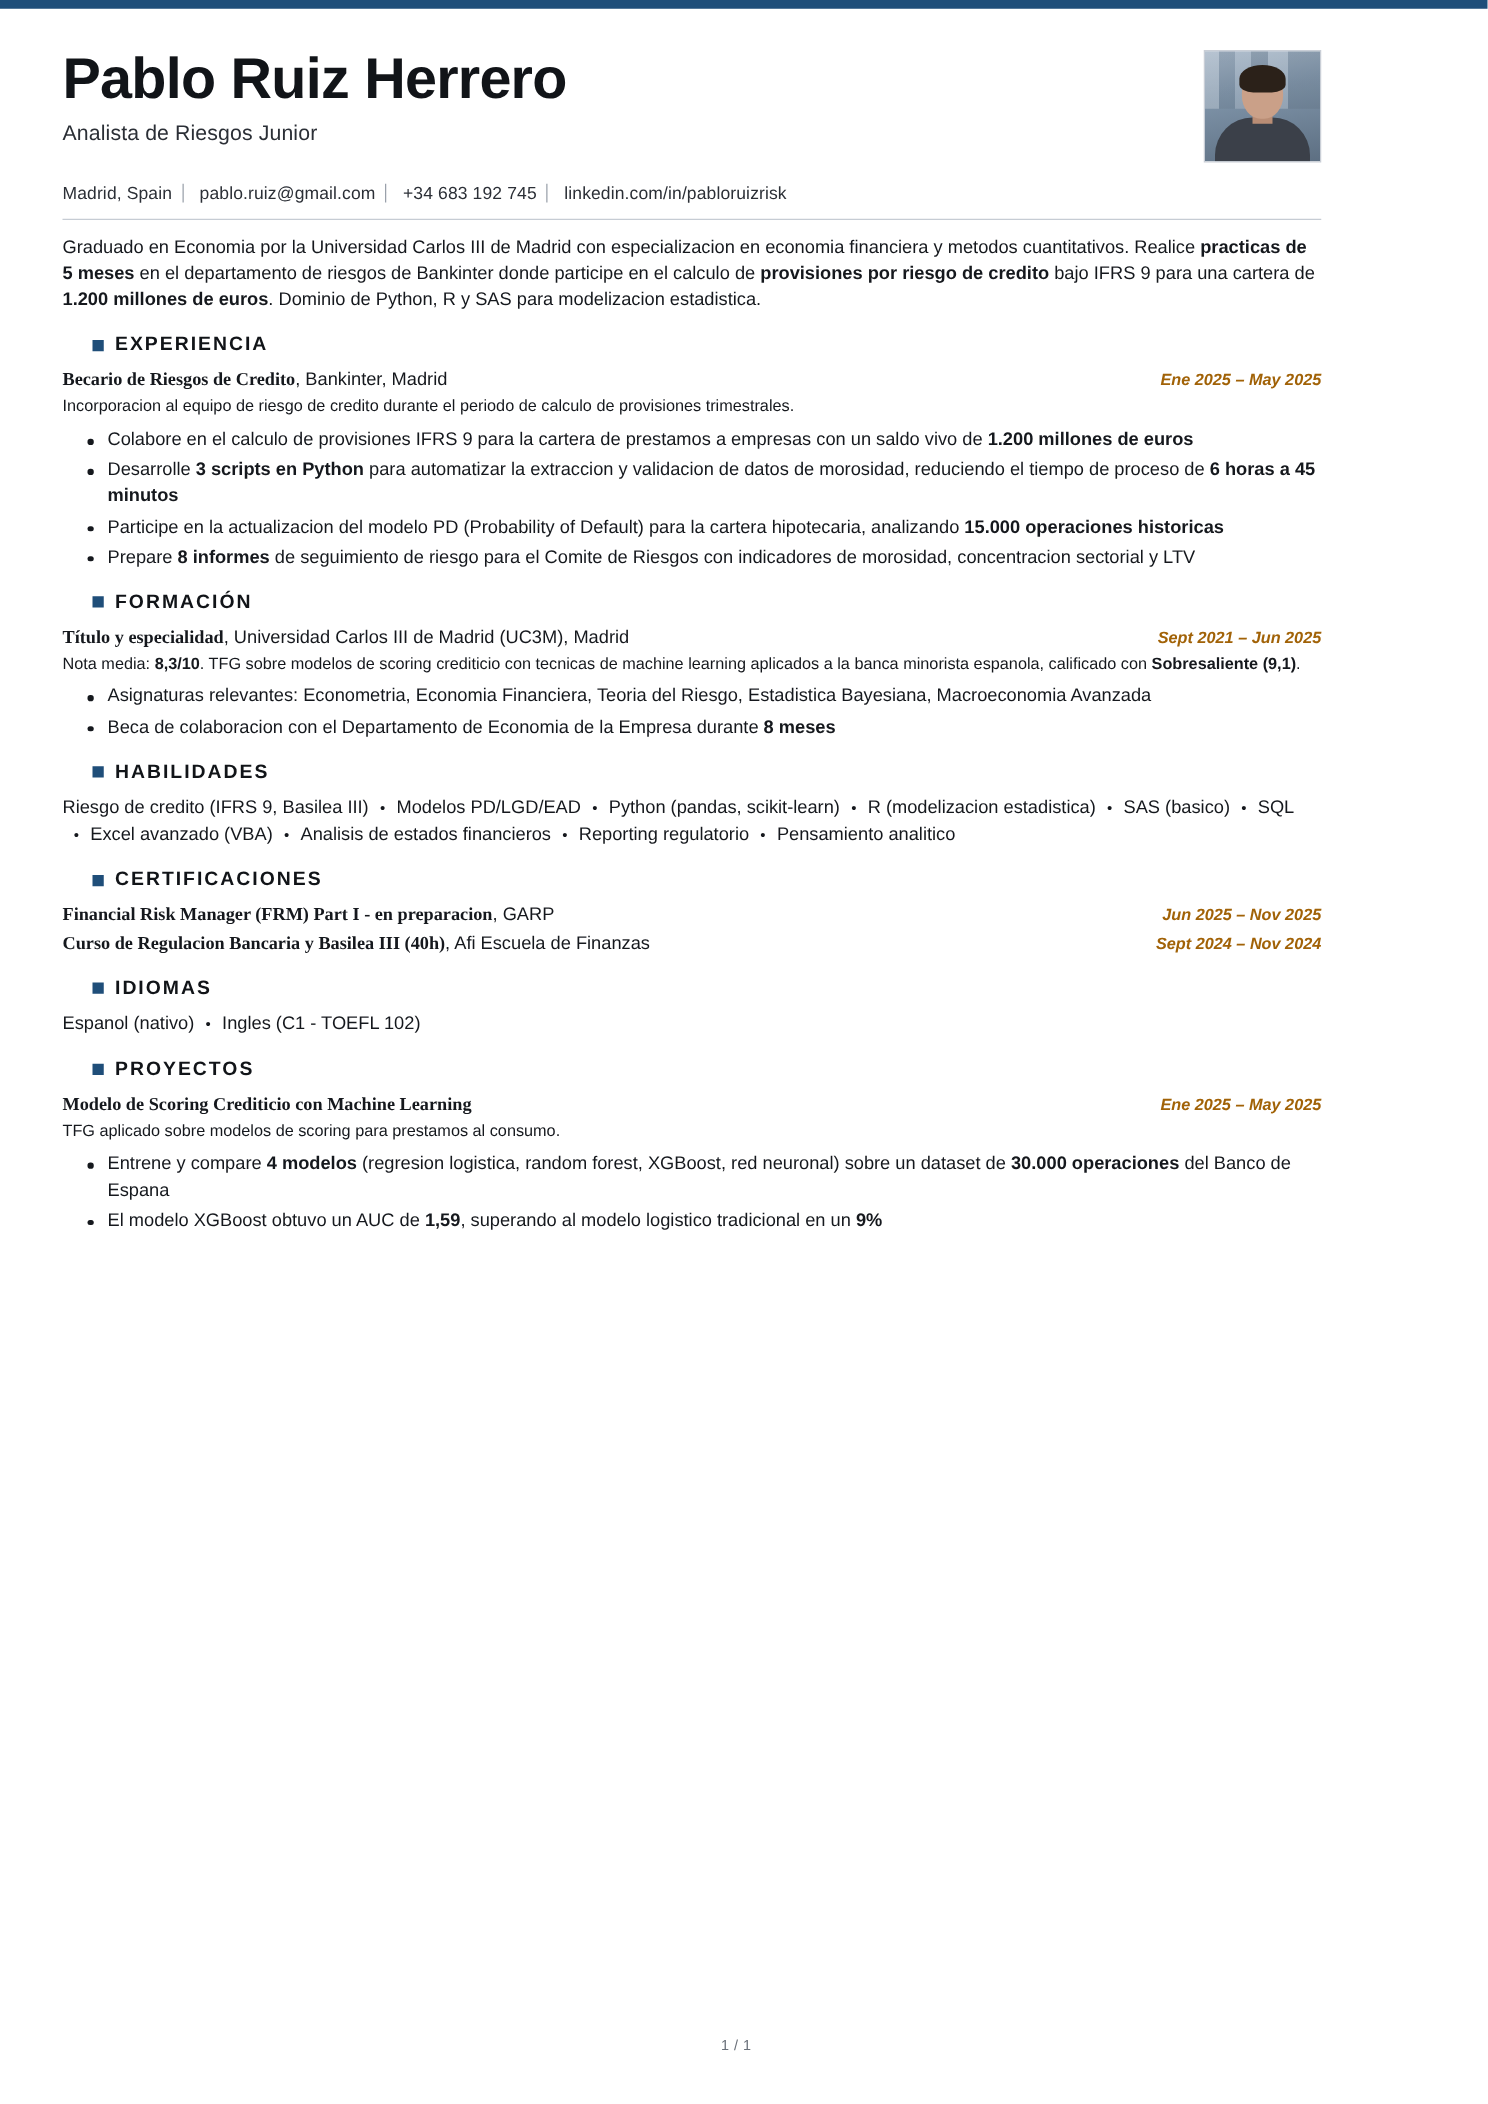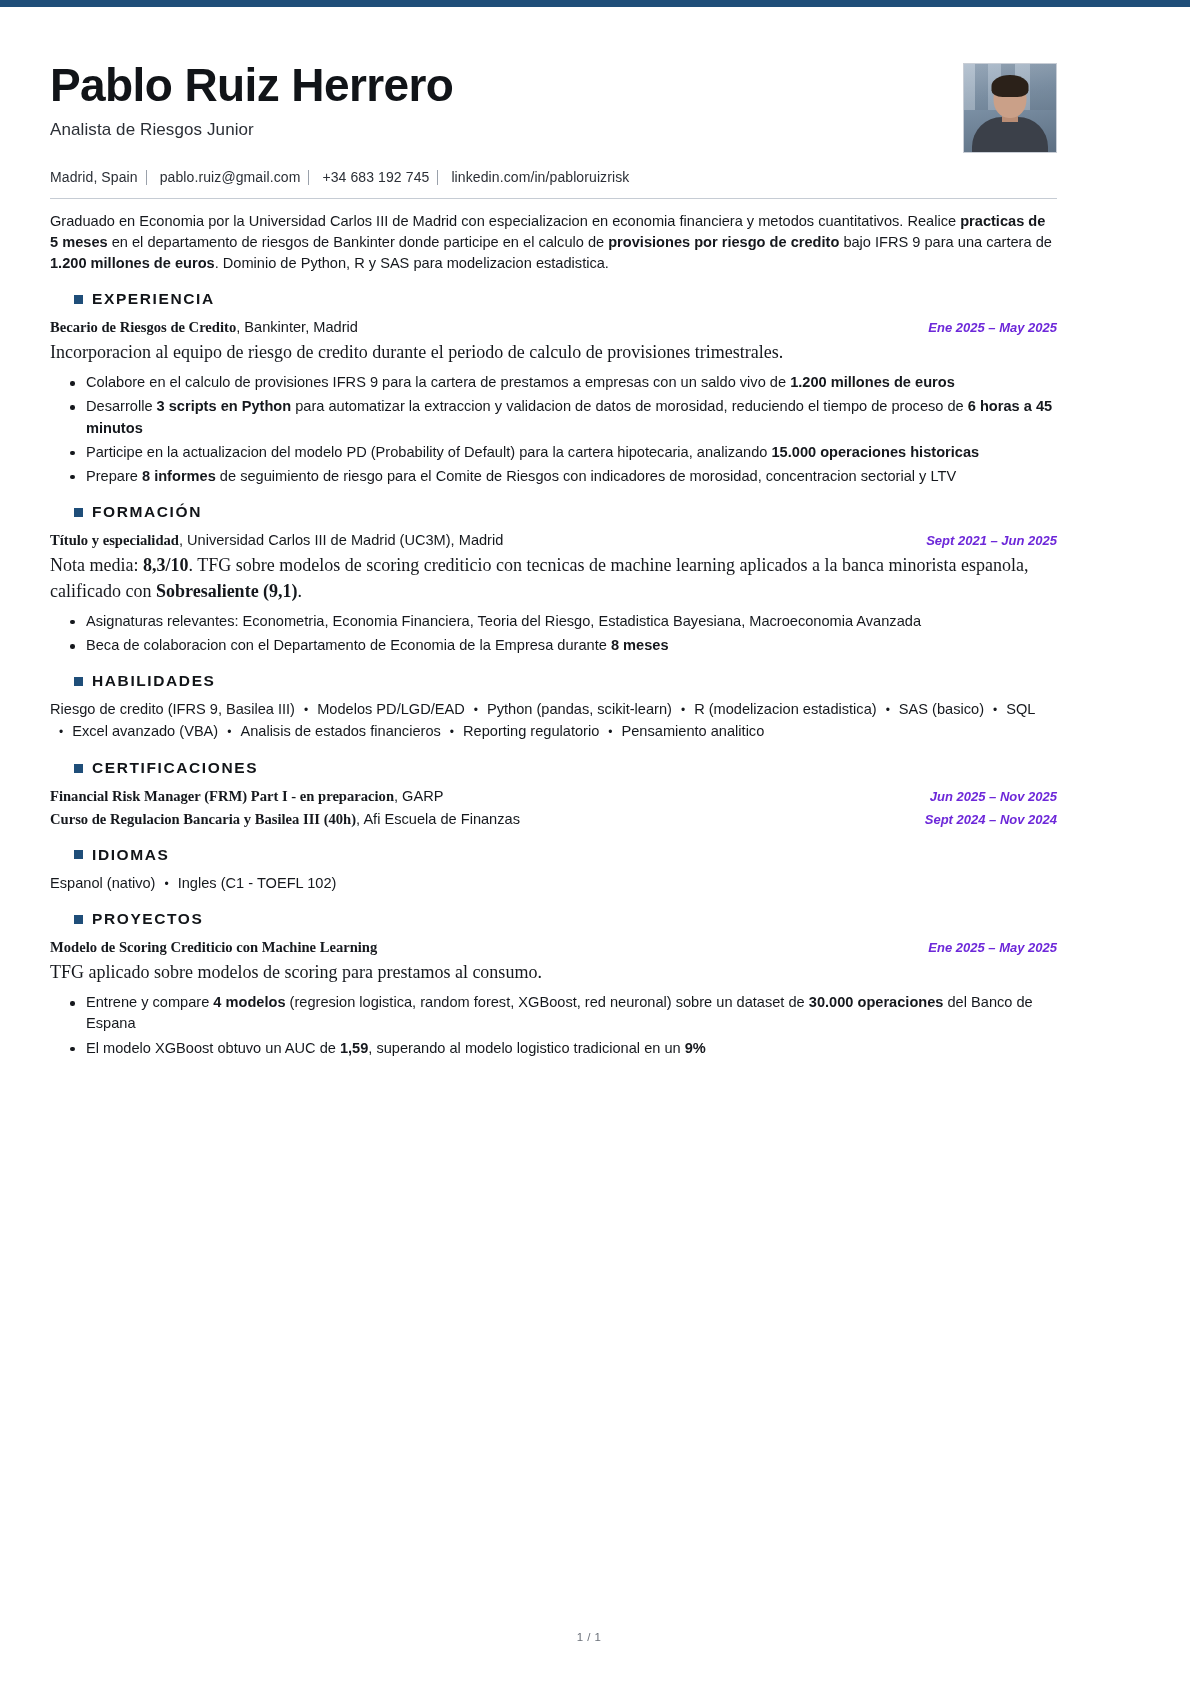--- a/index.html
+++ b/index.html
@@ -24,21 +24,21 @@
   .top-accent {
     position: absolute;
     top: 0; left: 0;
     width: 1190px;
     height: 7px;
     background: #1f4e79;
   }
   .content {
     position: absolute;
     left: 50px;
-    top: 23px;
+    top: 0;
     width: 1007px;
   }
 
   
   .header {
     display: flex;
     align-items: flex-start;
     justify-content: space-between;
     padding-top: 34px;
   }
@@ -175,30 +175,29 @@
   .entry-title {
     font-size: 14.6px;
     line-height: 1.42;
     color: #15181d;
   }
   .entry-title b { font-weight: 700; font-family: Liberation Serif, serif; }
   .entry-date {
     font-size: 13px;
     font-style: italic;
     font-weight: 600;
-    color: #6d28d9;
+    color: #a16207;
     white-space: nowrap;
     flex: 0 0 auto;
   }
   .entry-sub {
-    font-size: 18px;
+    font-size: 13px;
     line-height: 1.45;
     color: #15181d;
     margin-top: 1px;
-    font-family: Liberation Serif, serif;
   }
   ul.bullets {
     margin: 7px 0 0 0;
     padding-left: 36px;
     list-style: none;
   }
   ul.bullets li {
     position: relative;
     font-size: 14.6px;
     line-height: 1.45;

